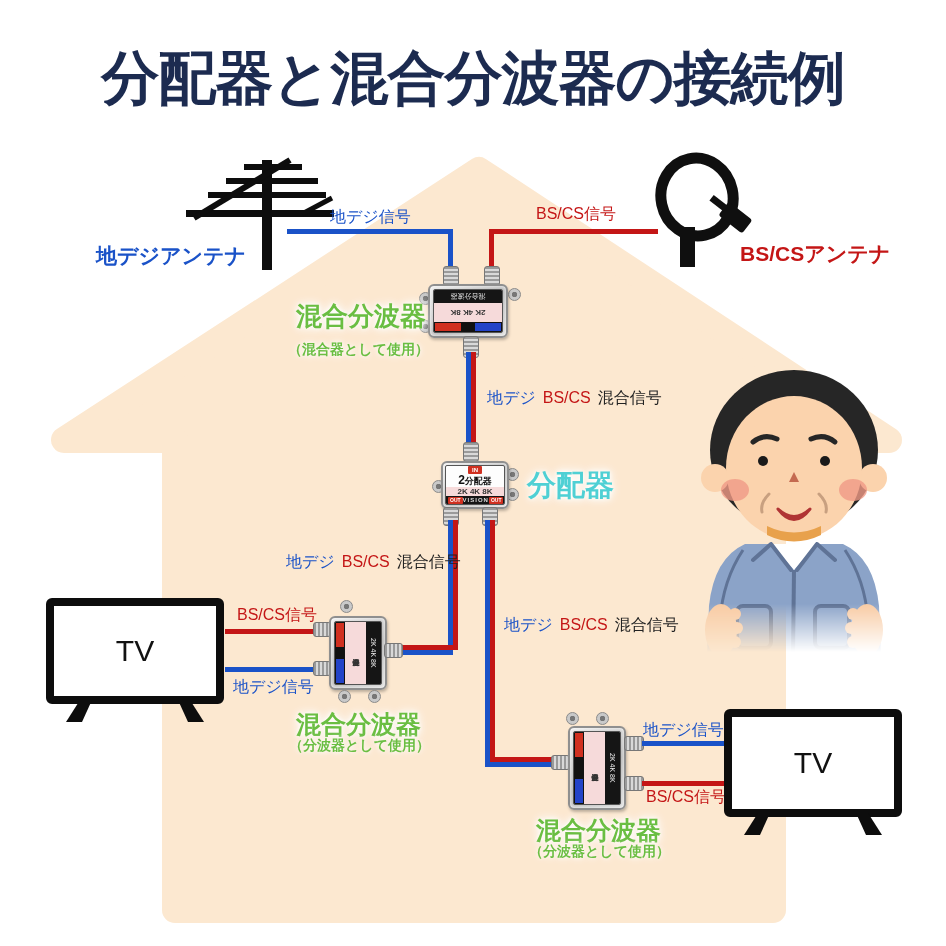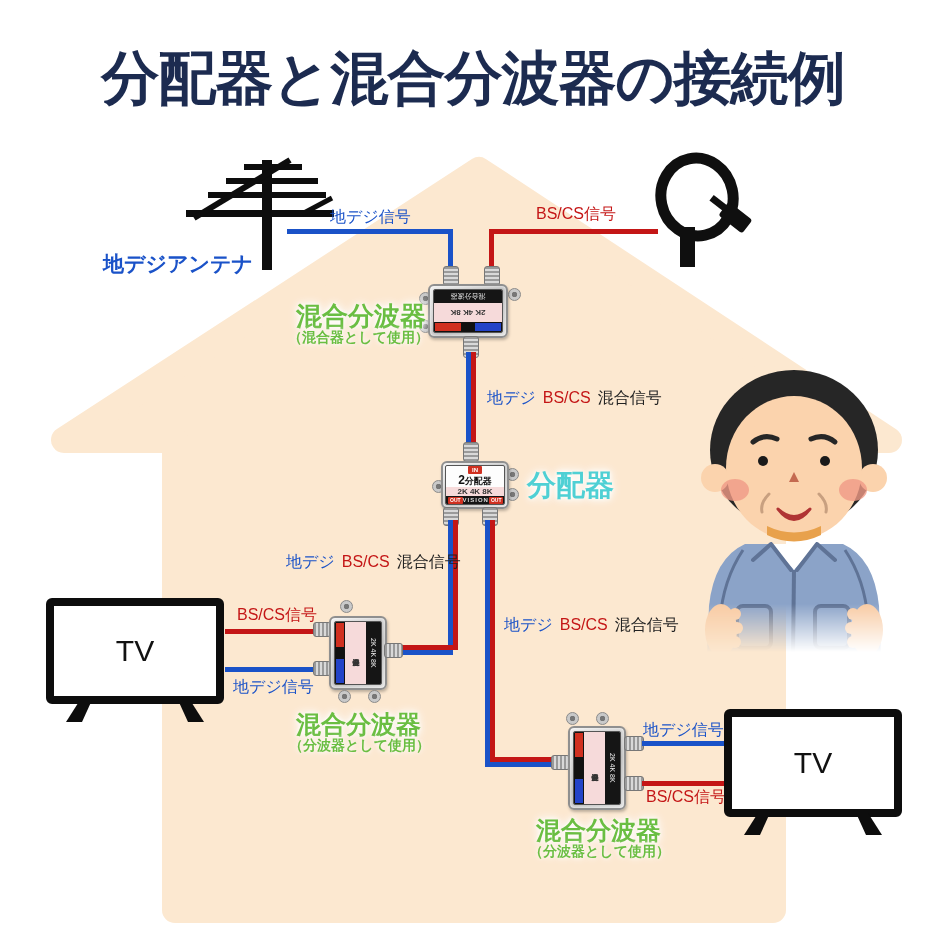--- a/index.html
+++ b/index.html
@@ -113,30 +113,31 @@
 
   <svg class="abs" style="left:178px;top:152px;" width="160" height="120">
     <rect x="84" y="8" width="10" height="110" fill="#0d0d0d"></rect>
     <rect x="66" y="12" width="58" height="6" fill="#0d0d0d"></rect>
     <rect x="48" y="26" width="92" height="6" fill="#0d0d0d"></rect>
     <rect x="30" y="40" width="118" height="6" fill="#0d0d0d"></rect>
     <rect x="8" y="58" width="148" height="7" fill="#0d0d0d"></rect>
     <line x1="16" y1="66" x2="112" y2="8" stroke="#0d0d0d" stroke-width="6"></line>
     <line x1="124" y1="62" x2="154" y2="46" stroke="#0d0d0d" stroke-width="5"></line>
   </svg>
-  <div class="lab s21 blue" style="left:103px;top:242px;margin-top:8px;">地デジアンテナ</div>
+  <div class="lab s21 blue" style="left:96px;top:242px;">地デジアンテナ</div>
 
   <svg class="abs" style="left:652px;top:150px;" width="120" height="122">
     <ellipse cx="45" cy="47" rx="36" ry="39" fill="none" stroke="#0f0f0f" stroke-width="11" transform="rotate(-12 45 47)"></ellipse>
     <rect x="28" y="77" width="15" height="40" fill="#0f0f0f"></rect>
     <g transform="translate(74,52) rotate(38)">
       <rect x="2" y="-2" width="30" height="17" rx="3" fill="#0f0f0f"></rect>
       <rect x="-14" y="2" width="18" height="7" fill="#0f0f0f"></rect>
     </g>
   </svg>
+  <div class="lab s21 red" style="left:740px;top:240px;">BS/CSアンテナ</div>
 
   <div class="wire wb" style="left:287px;top:229px;width:166px;height:5px;"></div>
   <div class="wire wb" style="left:448px;top:229px;width:5px;height:42px;"></div>
   <div class="lab s16 blue" style="left:330px;top:207px;">地デジ信号</div>
   <div class="wire wr" style="left:492px;top:229px;width:166px;height:5px;"></div>
   <div class="wire wr" style="left:489px;top:229px;width:5px;height:42px;"></div>
   <div class="lab s16 red" style="left:536px;top:204px;">BS/CS信号</div>
 
   <div class="dev" style="left:418px;top:260px;width:100px;height:100px;">
     <div class="portv" style="left:25px;top:6px;height:20px;"></div>
@@ -150,21 +151,21 @@
             <span class="bb"></span>
             <span class="rb"></span>
           </div>
         <div class="pinkC">2K 4K 8K</div>
         <div class="blackC">混合分波器</div>
       </div>
     </div>
     <div class="portv" style="left:45px;top:76px;height:22px;"></div>
   </div>
   <div class="lab green-big" style="left:296px;top:299px;">混合分波器</div>
-  <div class="lab green-small" style="left:288px;top:329px;font-family:Liberation Mono, monospace;">（混合器として使用）</div>
+  <div class="lab green-small" style="left:288px;top:341px;font-family:Liberation Mono, monospace;">（混合器として使用）</div>
 
   <div class="wire wb" style="left:466px;top:352px;width:5px;height:92px;"></div>
   <div class="wire wr" style="left:471px;top:352px;width:5px;height:92px;"></div>
   <div class="lab s16 mix" style="left:487px;top:388px;">
     <span class="blue gap">地デジ</span><span class="red gap">BS/CS</span><span class="blk">混合信号</span>
   </div>
 
   <div class="dev" style="left:432px;top:438px;width:86px;height:90px;">
     <div class="portv" style="left:31px;top:4px;height:20px;"></div>
     <div class="ear" style="left:0px;top:42px;"></div>

